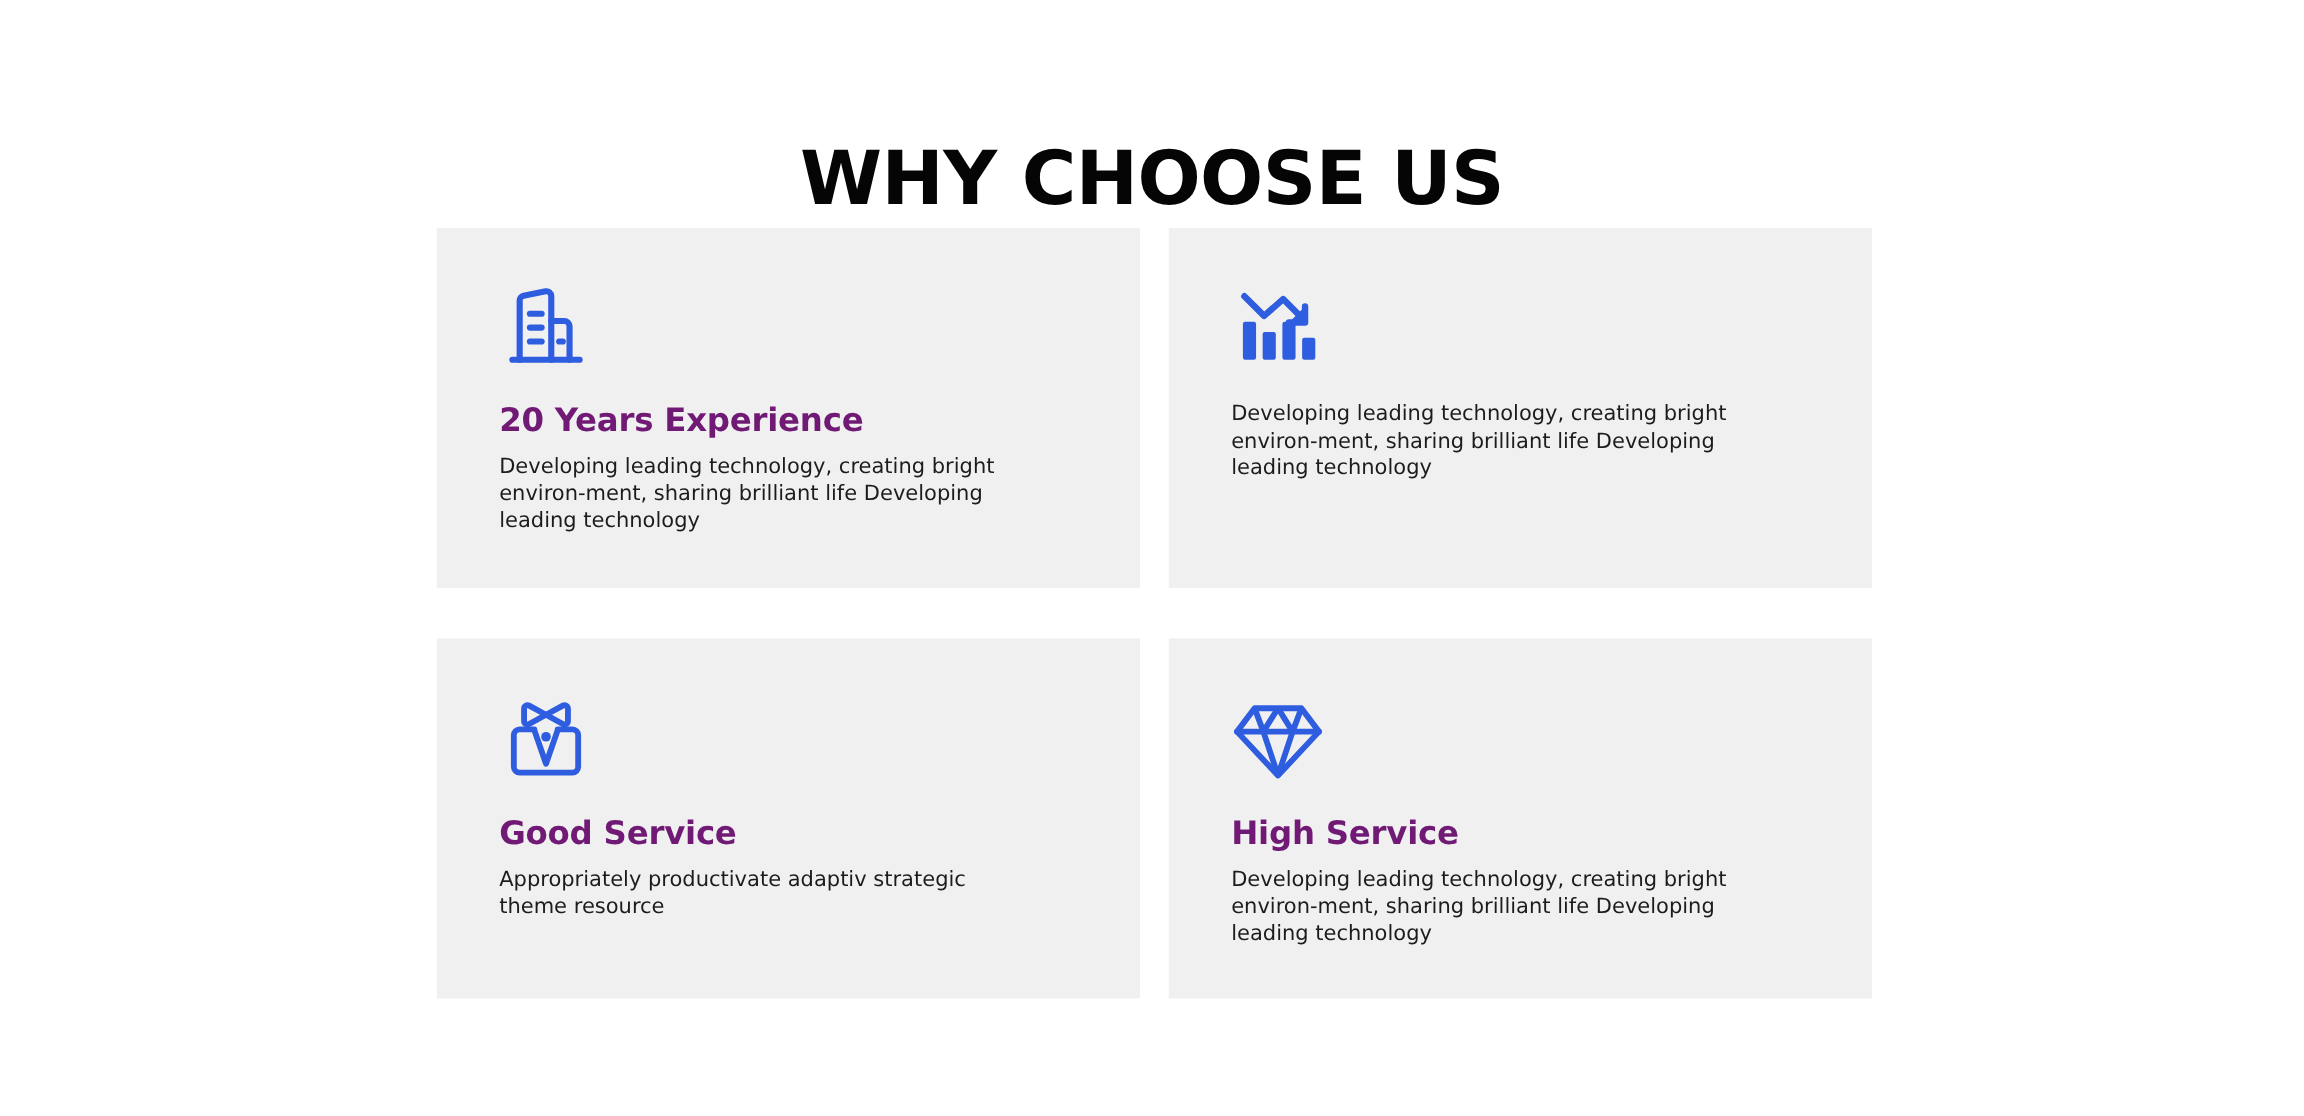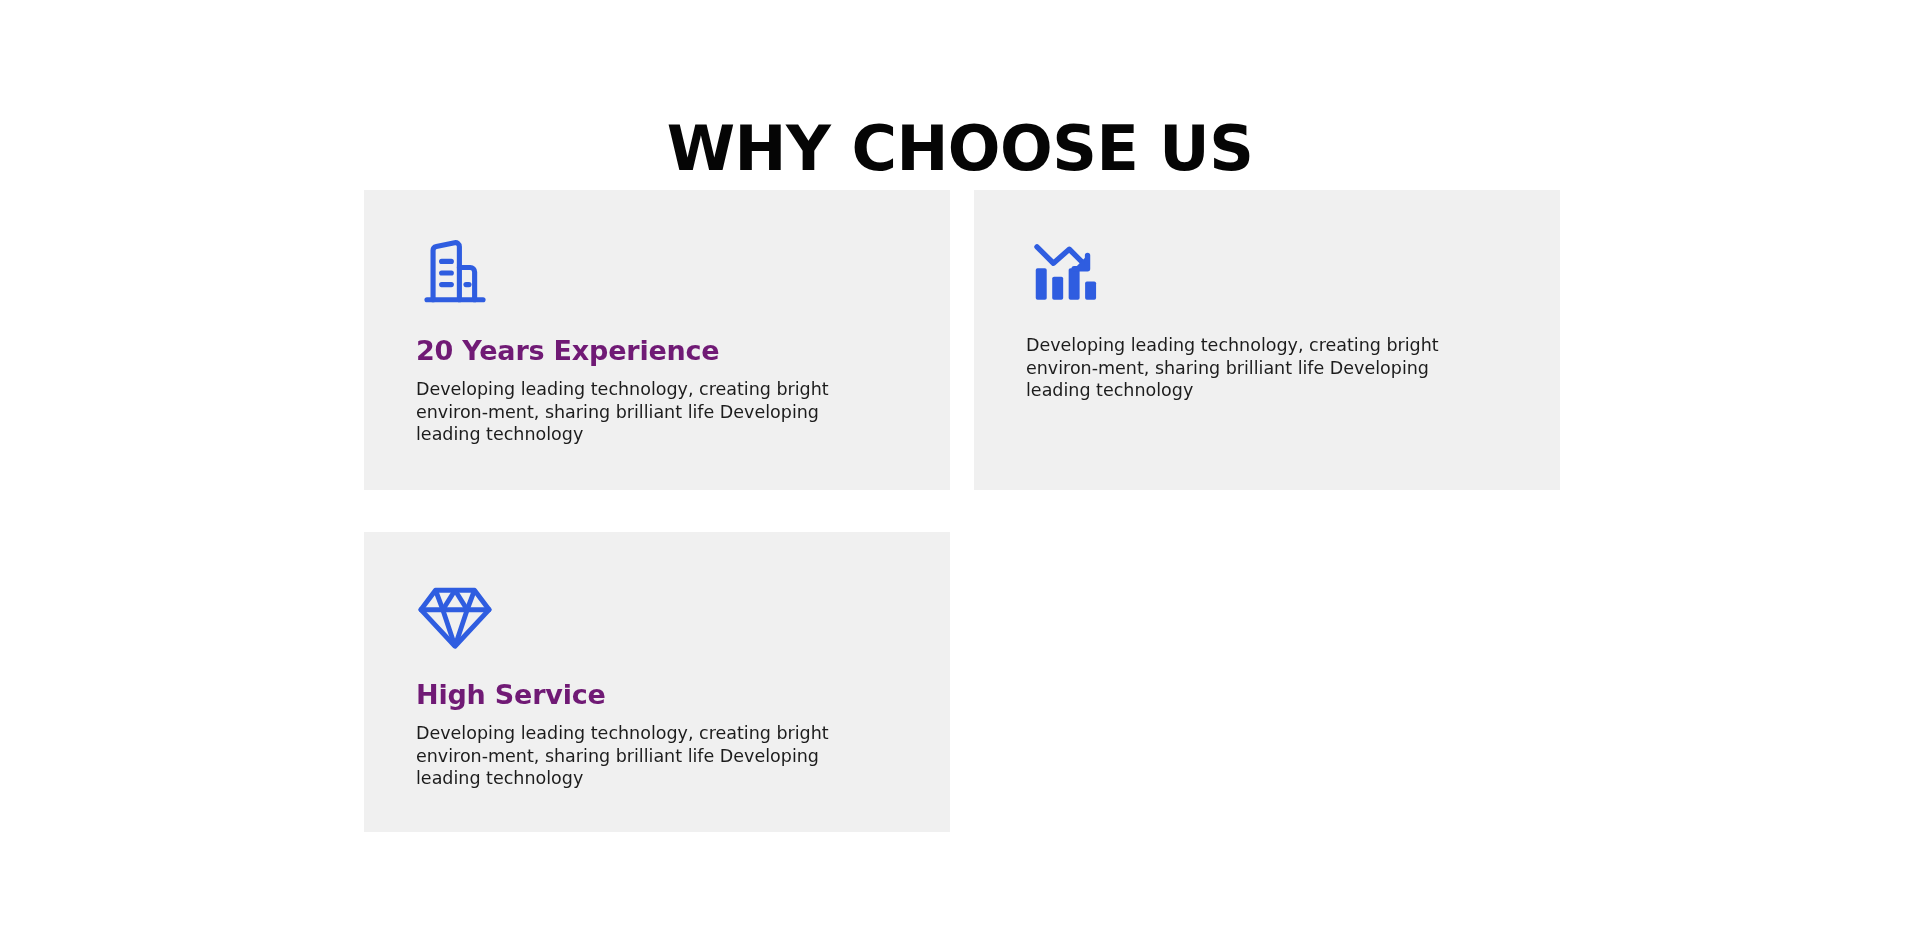--- a/index.html
+++ b/index.html
@@ -116,20 +116,33 @@
           <rect x="21.5" y="35" width="9" height="19" rx="1.5" fill="#2f5de0"></rect>
           <rect x="35" y="28" width="9" height="26" rx="1.5" fill="#2f5de0"></rect>
           <rect x="48.5" y="39" width="9" height="15" rx="1.5" fill="#2f5de0"></rect>
           <path d="M9 10.5 22.5 24 35.5 12.5 50 27" stroke="#2f5de0" stroke-width="4.4" stroke-linecap="round" stroke-linejoin="round"></path>
           <path d="M50.5 17.5V28.5H39.5" stroke="#2f5de0" stroke-width="4.4" stroke-linecap="round" stroke-linejoin="round" fill="#2f5de0"></path>
         </svg>
       </span>
       <p class="card-text">Developing leading technology, creating bright environ-ment, sharing brilliant life Developing leading technology</p>
     </div>
 
+    <div class="card row2">
+      <span class="card-icon">
+        <svg viewBox="0 0 64 64" fill="none" xmlns="http://www.w3.org/2000/svg">
+          <path d="M32 14.5 20.5 8.2c-1.6-.9-3.5.3-3.5 2.1v8.4c0 1.8 1.9 3 3.5 2.1L32 14.5Z" stroke="#2f5de0" stroke-width="4" stroke-linejoin="round"></path>
+          <path d="M32 14.5l11.5-6.3c1.6-.9 3.5.3 3.5 2.1v8.4c0 1.8-1.9 3-3.5 2.1L32 14.5Z" stroke="#2f5de0" stroke-width="4" stroke-linejoin="round"></path>
+          <path d="M24 24.5H14c-2.2 0-4 1.8-4 4V50c0 2.2 1.8 4 4 4h36c2.2 0 4-1.8 4-4V28.5c0-2.2-1.8-4-4-4H40" stroke="#2f5de0" stroke-width="4" stroke-linecap="round" stroke-linejoin="round"></path>
+          <path d="M24 25 32 48l8-23" stroke="#2f5de0" stroke-width="4" stroke-linecap="round" stroke-linejoin="round"></path>
+          <circle cx="32" cy="29.5" r="3.3" fill="#2f5de0"></circle>
+        </svg>
+      </span>
+      <h2 class="card-title">Good Service</h2>
+      <p class="card-text">Appropriately productivate adaptiv strategic theme resource</p>
+    </div>
 
     <div class="card row2">
       <span class="card-icon">
         <svg viewBox="0 0 64 64" fill="none" xmlns="http://www.w3.org/2000/svg">
           <path d="M16 10h32l12 16-28 30L4 26 16 10Z" stroke="#2f5de0" stroke-width="4" stroke-linejoin="round"></path>
           <path d="M4 26h56" stroke="#2f5de0" stroke-width="4" stroke-linecap="round"></path>
           <path d="M16 10 22 26l10 30" stroke="#2f5de0" stroke-width="4" stroke-linejoin="round"></path>
           <path d="M48 10 42 26 32 56" stroke="#2f5de0" stroke-width="4" stroke-linejoin="round"></path>
           <path d="M32 10 22 26" stroke="#2f5de0" stroke-width="4" stroke-linejoin="round"></path>
           <path d="M32 10 42 26" stroke="#2f5de0" stroke-width="4" stroke-linejoin="round"></path>

